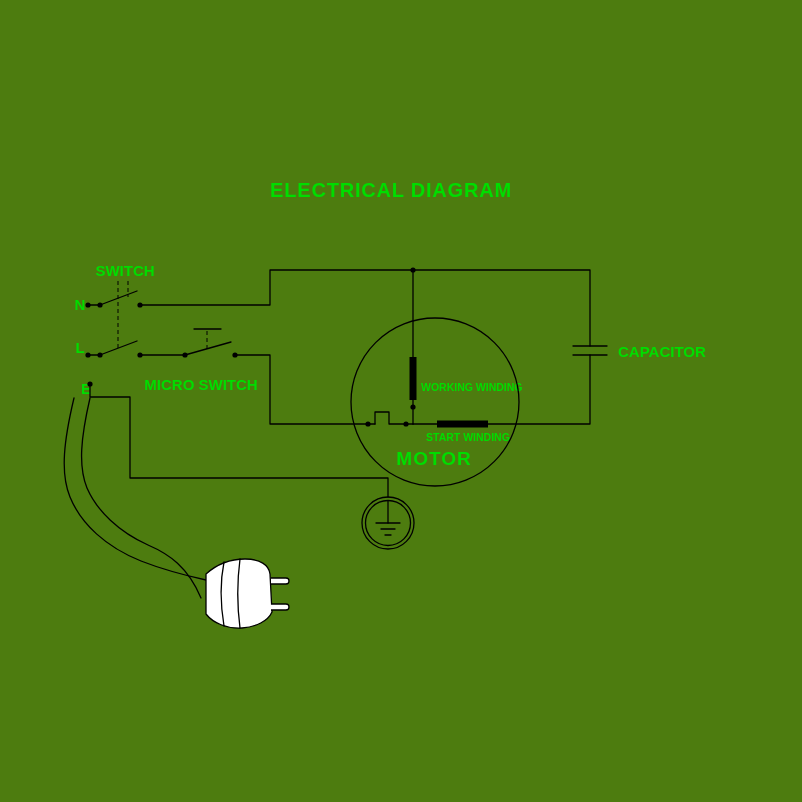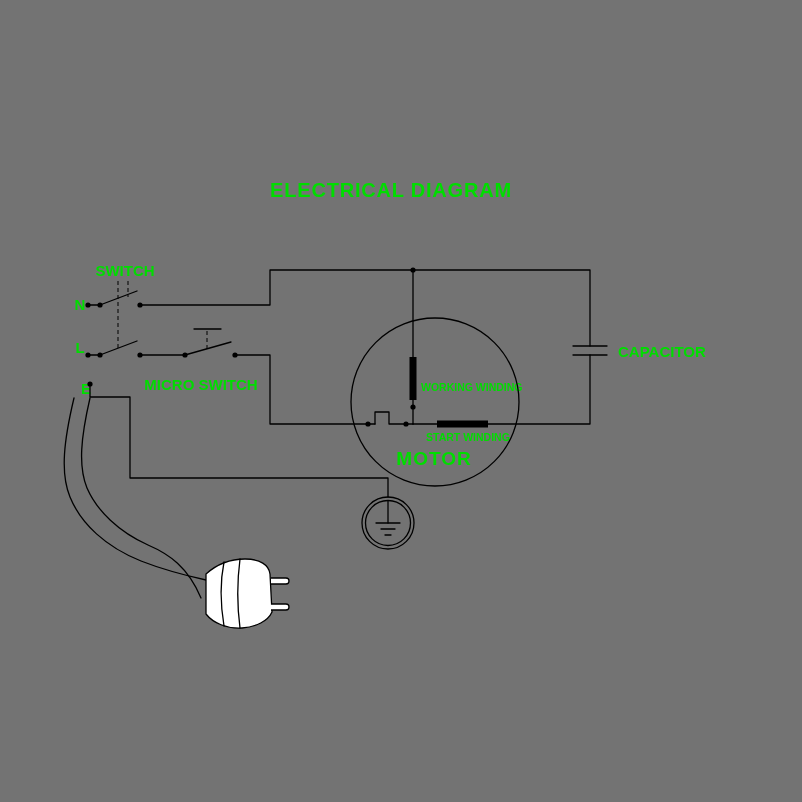--- a/index.html
+++ b/index.html
@@ -5,21 +5,21 @@
   html, body {
     margin: 0;
     padding: 0;
     background: #ffffff;
     font-family: "Liberation Sans", sans-serif;
   }
   .canvas {
     position: relative;
     width: 802px;
     height: 802px;
-    background: #737373;
+    background: #4d7c0f;
     overflow: hidden;
   }
   svg { display: block; }
   svg text {
     font-family: "Liberation Sans", sans-serif;
     font-weight: bold;
     fill: var(--label-green, #00dd00);
   }
   .t-title  { font-size: 20px; letter-spacing: 0.8px; text-anchor: middle; }
   .t-label  { font-size: 15px; text-anchor: middle; }

